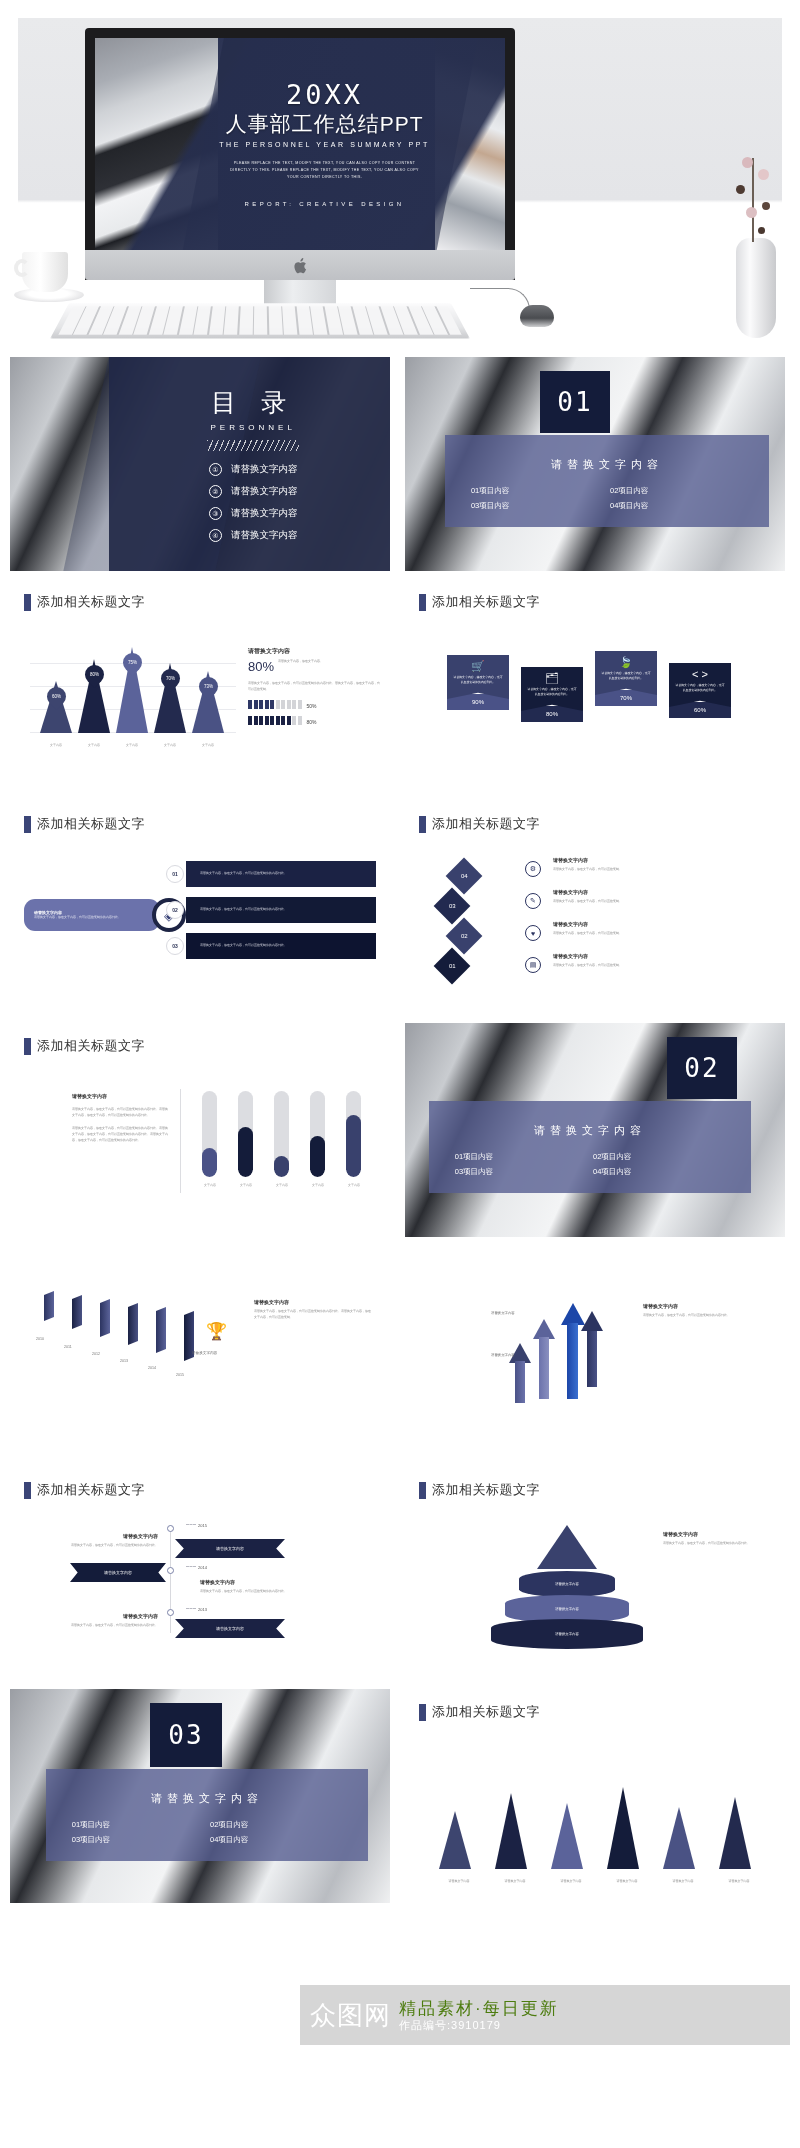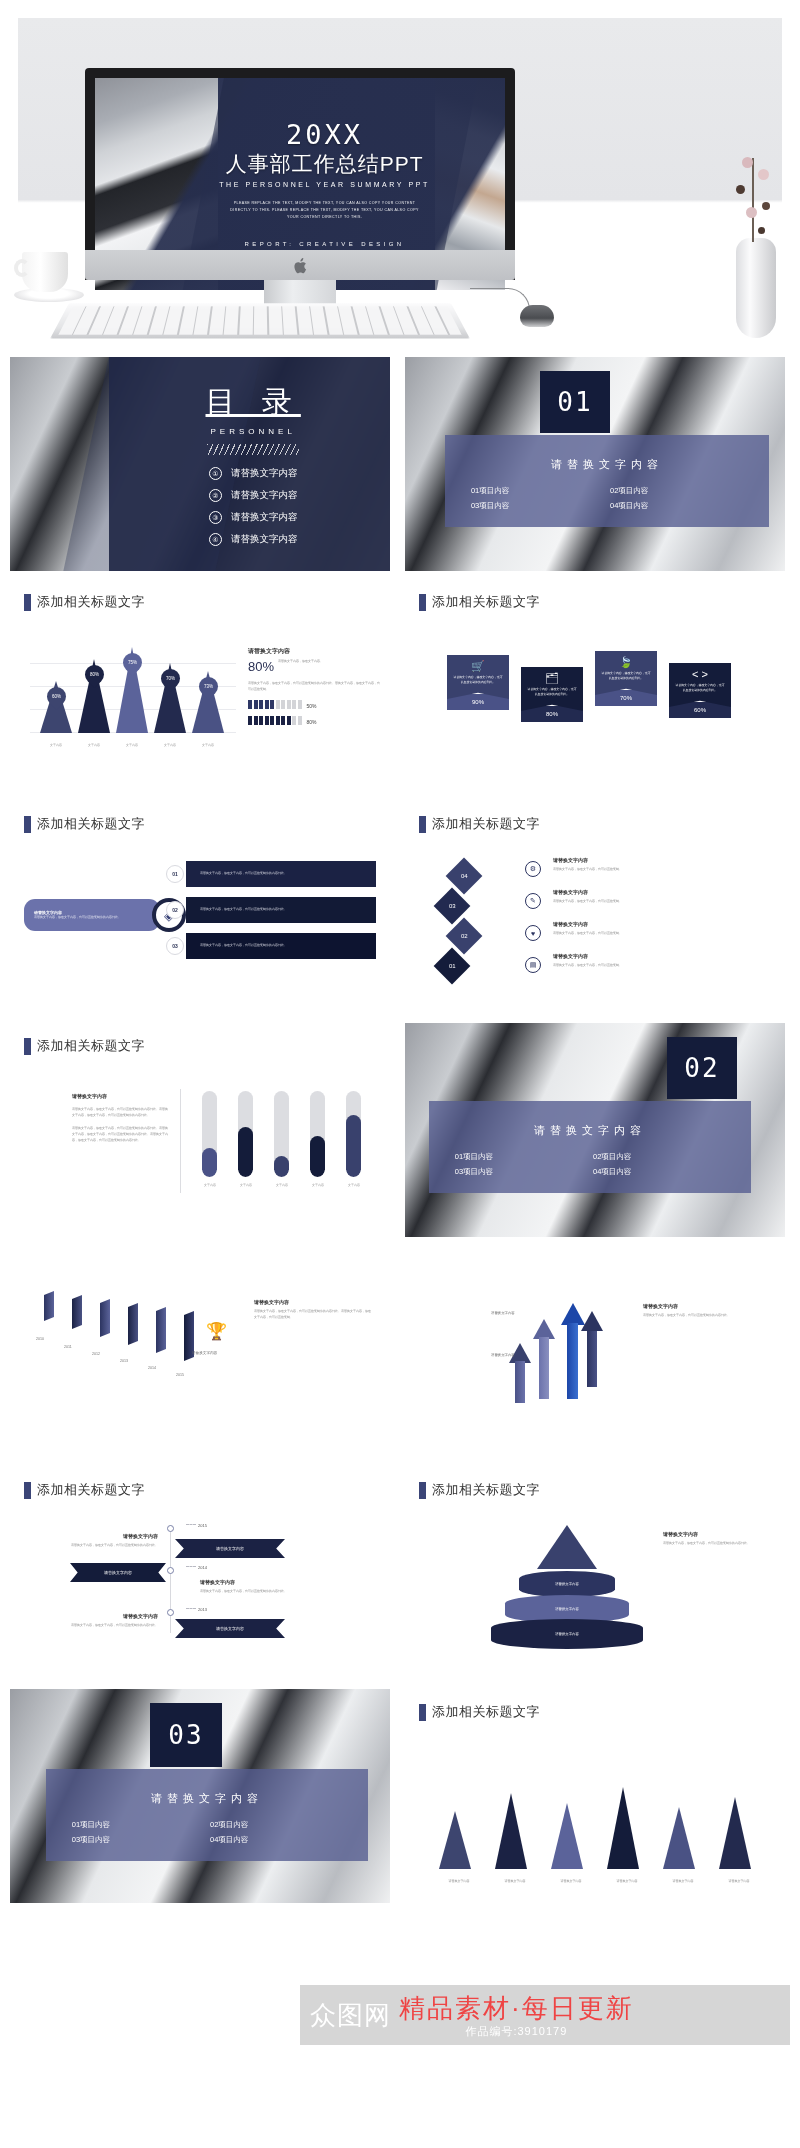--- a/index.html
+++ b/index.html
@@ -24,21 +24,20 @@
   }
   .monitor {
     position: absolute; left: 85px; top: 28px;
     width: 430px; height: 252px;
   }
   .monitor-bezel {
     position: absolute; inset: 0;
     background: #1c1c1e;
     border-radius: 4px 4px 0 0;
     padding: 10px 10px 4px 10px;
-    margin-top: 40px;
   }
   .screen {
     position: relative;
     width: 100%; height: 212px;
     overflow: hidden;
     background: #2b3350;
   }
   
   .screen .photo-l {
     position:absolute; left:0; top:0; width:30%; height:100%;
@@ -186,21 +185,21 @@
   }
   .photo-overlay-diag {
     position:absolute; left:20%; top:-10%; width:40%; height:120%;
     background: rgba(40,48,82,0.35); transform:skewX(-12deg);
   }
   .contents-inner {
     position:absolute; left:28%; top:0; right:0; bottom:0;
     color:#fff; display:flex; flex-direction:column;
     align-items:center; justify-content:center;
   }
-  .c-title { font-size:30px; letter-spacing:9px; font-weight:500;text-decoration:underline; }
+  .c-title { font-size:25px; letter-spacing:9px; font-weight:500; }
   .c-sub { font-size:8px; letter-spacing:4px; margin-top:4px; }
   .c-rule {
     width:92px; height:11px; margin:8px 0 12px;
     background: repeating-linear-gradient(115deg,#fff 0 1px, transparent 1px 5px);
     opacity:.75;
   }
   .c-list { display:flex; flex-direction:column; gap:9px; }
   .c-item { display:flex; align-items:center; gap:9px; font-size:9.5px; }
   .c-num {
     width:13px; height:13px; border:1px solid #fff; border-radius:50%;
@@ -309,22 +308,22 @@
   
   .wm {
     position:absolute; left:300px; top:1985px;
     width:490px; height:60px;
     background: rgba(205,205,205,0.82);
     display:flex; align-items:center; padding-left:10px; gap:8px;
     overflow:hidden;
   }
   .wm-logo { font-size:26px; color:#fff; letter-spacing:1px; font-weight:500; }
   .wm-right { display:flex; flex-direction:column; }
-  .wm-t1 { font-size:26px; color:#ef4444; letter-spacing:2px; }
-  .wm-t2 { font-size:11px; color:#fff; letter-spacing:1px; margin-top:-2px; text-align:center;}
+  .wm-t1 { font-size:17px; color:#4d7c0f; letter-spacing:2px; }
+  .wm-t2 { font-size:11px; color:#fff; letter-spacing:1px; margin-top:-2px; }
 </style>
 </head>
 <body>
 
 <div class="hero">
   <div class="hero-grey"></div>
 
   <div class="cup">
     <div class="saucer"></div>
       <div class="cup-body"></div>

